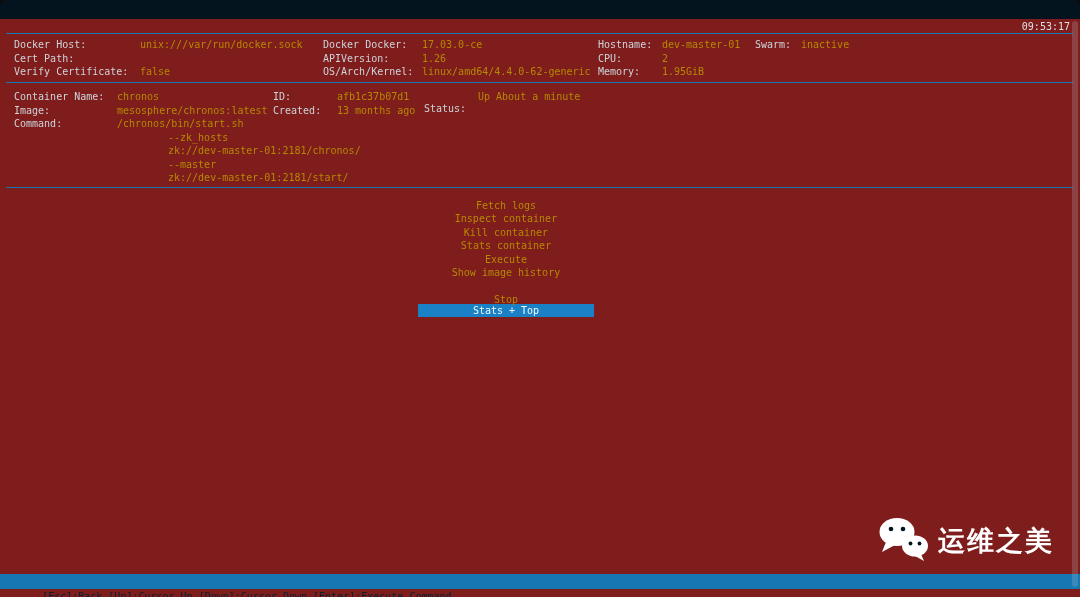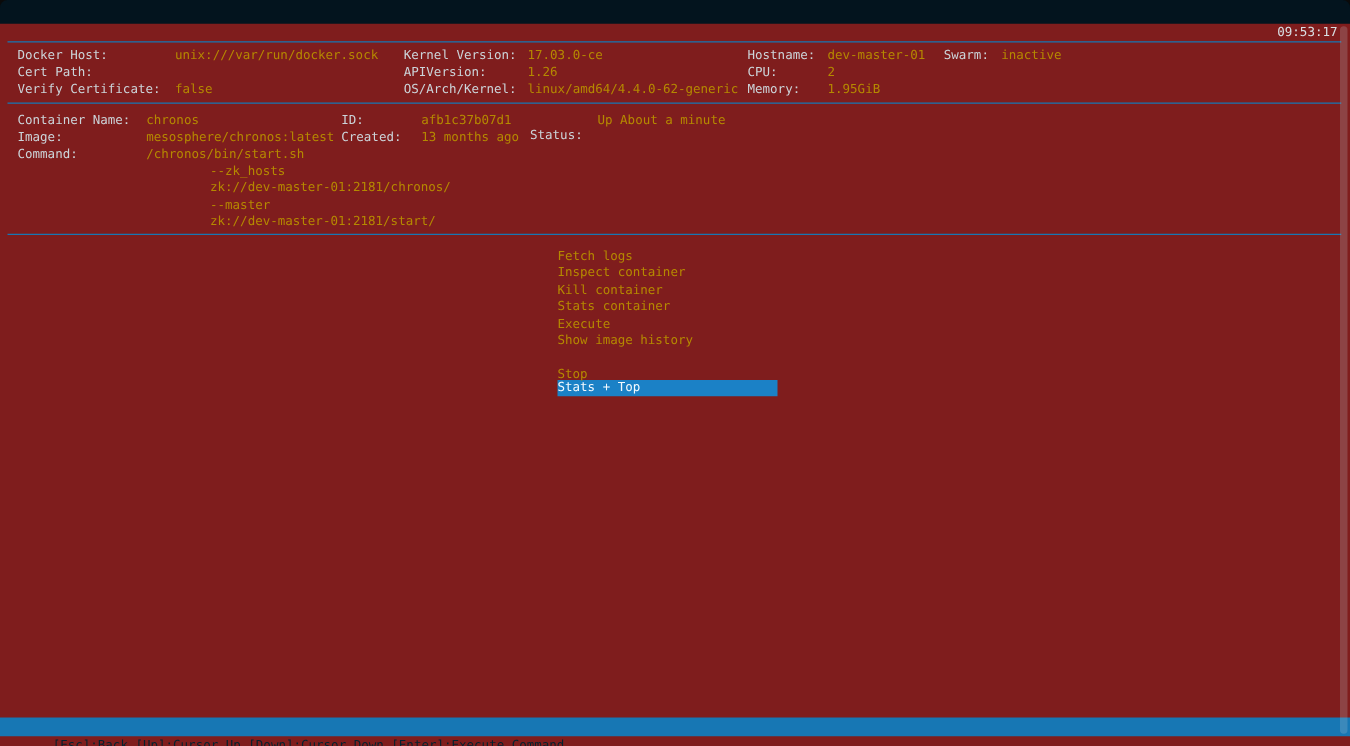--- a/index.html
+++ b/index.html
@@ -21,22 +21,22 @@
   
   .terminal { position:absolute; top:19px; left:0; right:0; bottom:0; background:#7f1d1d; }
   .t { position:absolute; white-space:pre; font-size:10px; line-height:13px; font-family:"DejaVu Sans Mono",monospace; }
   .lbl { color:#ccd4d9; }
   .val { color:#b58900; }
   .clock { position:absolute; right:10px; top:2px; font-size:10px; color:#d9e0e4; white-space:pre; }
   .hr { position:absolute; left:6px; right:7px; height:0; border-top:1px solid #1777b4; }
   .sect { display:contents; }
 
   
-  .menu-item { position:absolute; left:446px; width:176px; height:13.5px; line-height:13.5px;
-               font-size:10px; color:#b58900; white-space:pre; cursor:default; }
+  .menu-item { position:absolute; left:418px; width:176px; height:13.5px; line-height:13.5px;
+               font-size:10px; color:#b58900; white-space:pre; cursor:default;text-align:center; }
   .menu-item.selected { background:#1b81c6; color:#f2f9fe;margin-top:24px; }
 
   
   .statusbar { position:absolute; left:0; right:0; top:555px; height:15px; background:#1777b4;
                color:#03222f; font-size:10px; line-height:15px; padding-left:6px; white-space:pre; }
 
   .scrollbar { position:absolute; right:2px; top:2px; bottom:10px; width:6px; border-radius:3px;
                background:rgba(190,205,215,0.22); }
 
   
@@ -52,21 +52,21 @@
   <div class="terminal">
 
     <div class="clock">09:53:17</div>
 
     <div class="hr" style="top:14px"></div>
 
     
     <div class="sect">
       <span class="t lbl" style="left:14px;  top:19px">Docker Host:</span>
       <span class="t val" style="left:140px; top:19px">unix:///var/run/docker.sock</span>
-      <span class="t lbl" style="left:323px; top:19px">Kernel Version:</span>
+      <span class="t lbl" style="left:323px; top:19px">Docker Docker:</span>
       <span class="t val" style="left:422px; top:19px">17.03.0-ce</span>
       <span class="t lbl" style="left:598px; top:19px">Hostname:</span>
       <span class="t val" style="left:662px; top:19px">dev-master-01</span>
       <span class="t lbl" style="left:755px; top:19px">Swarm:</span>
       <span class="t val" style="left:801px; top:19px">inactive</span>
 
       <span class="t lbl" style="left:14px;  top:32.5px">Cert Path:</span>
       <span class="t val" style="left:140px; top:32.5px"></span>
       <span class="t lbl" style="left:323px; top:32.5px">APIVersion:</span>
       <span class="t val" style="left:422px; top:32.5px">1.26</span>
@@ -114,20 +114,35 @@
       <div class="menu-item" style="top:193px">Inspect container</div>
       <div class="menu-item" style="top:206.5px">Kill container</div>
       <div class="menu-item" style="top:220px">Stats container</div>
       <div class="menu-item" style="top:233.5px">Execute</div>
       <div class="menu-item" style="top:247px">Show image history</div>
       <div class="menu-item selected" style="top:260.5px">Stats + Top</div>
       <div class="menu-item" style="top:274px">Stop</div>
     </div>
 
     
+    <div class="watermark">
+      <span>
+        <svg width="52" height="46" viewBox="0 0 52 46">
+          <ellipse cx="20" cy="16" rx="17.5" ry="14" fill="#ffffff"></ellipse>
+          <path d="M9 26 L5 36 L18 29 Z" fill="#ffffff"></path>
+          <circle cx="14" cy="13" r="2.3" fill="#03141e"></circle>
+          <circle cx="26" cy="13" r="2.3" fill="#03141e"></circle>
+          <ellipse cx="38" cy="30" rx="13" ry="10.5" fill="#ffffff"></ellipse>
+          <path d="M44 38 L47 45 L38 40 Z" fill="#ffffff"></path>
+          <circle cx="33.5" cy="27.5" r="1.9" fill="#03141e"></circle>
+          <circle cx="42.5" cy="27.5" r="1.9" fill="#03141e"></circle>
+        </svg>
+      </span>
+      <span class="wm-text">运维之美</span>
+    </div>
 
     
     <div class="statusbar">
       <span>[Esc]:Back [Up]:Cursor Up [Down]:Cursor Down [Enter]:Execute Command</span>
     </div>
 
     <div class="scrollbar"></div>
 
   </div>
 </div>

